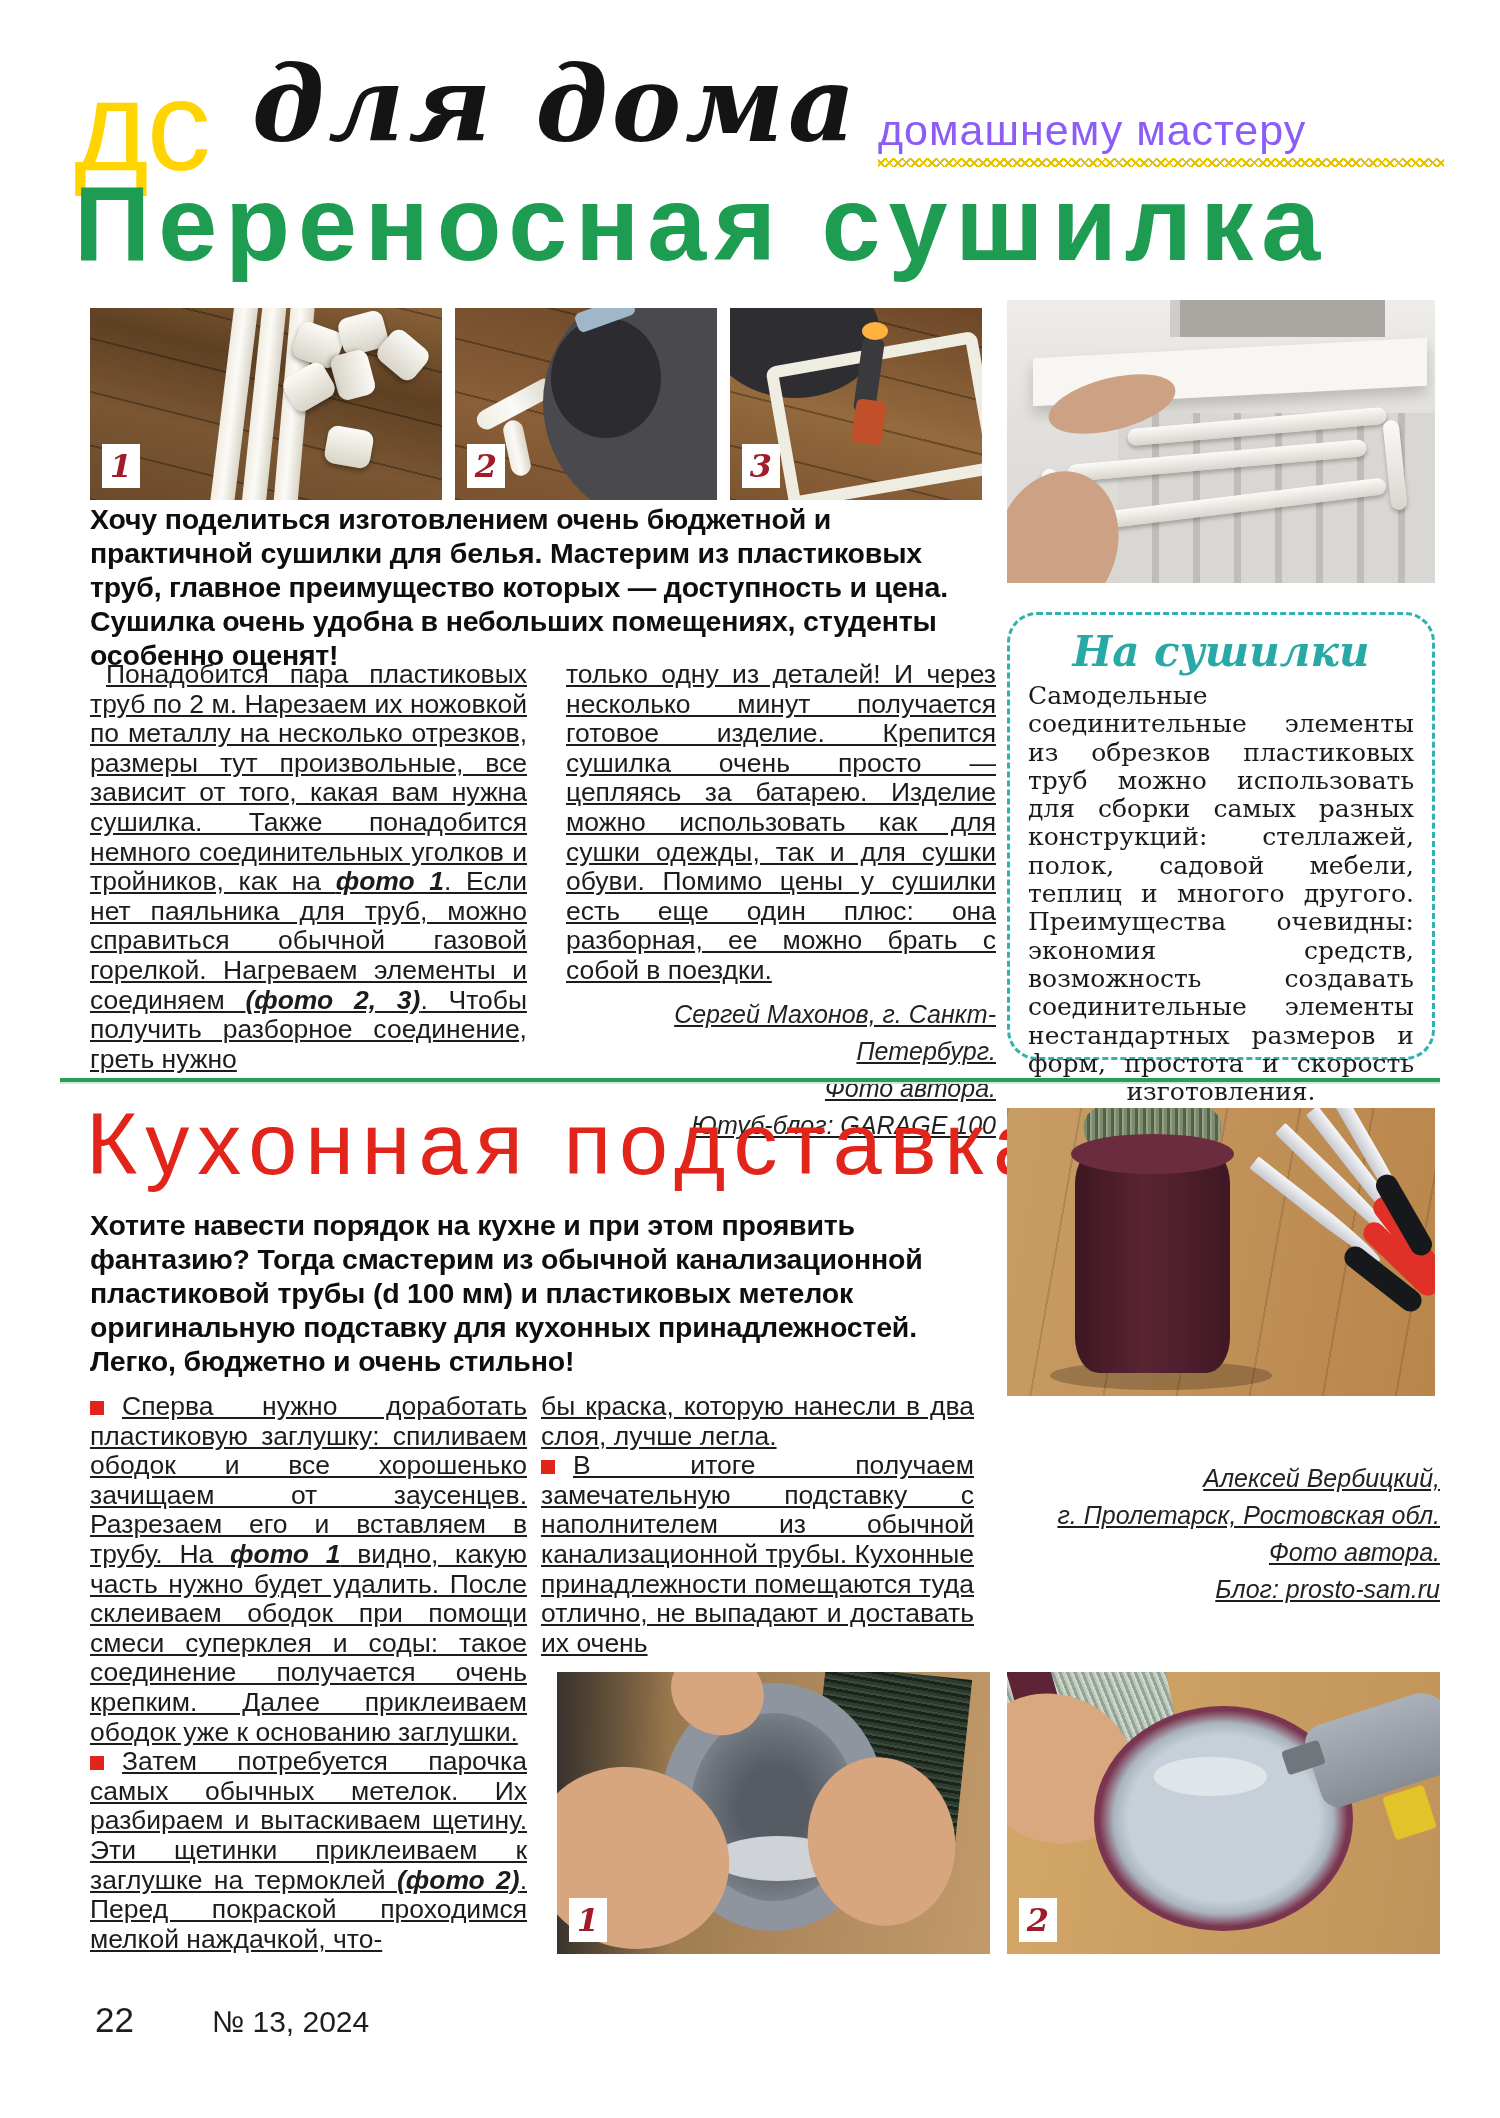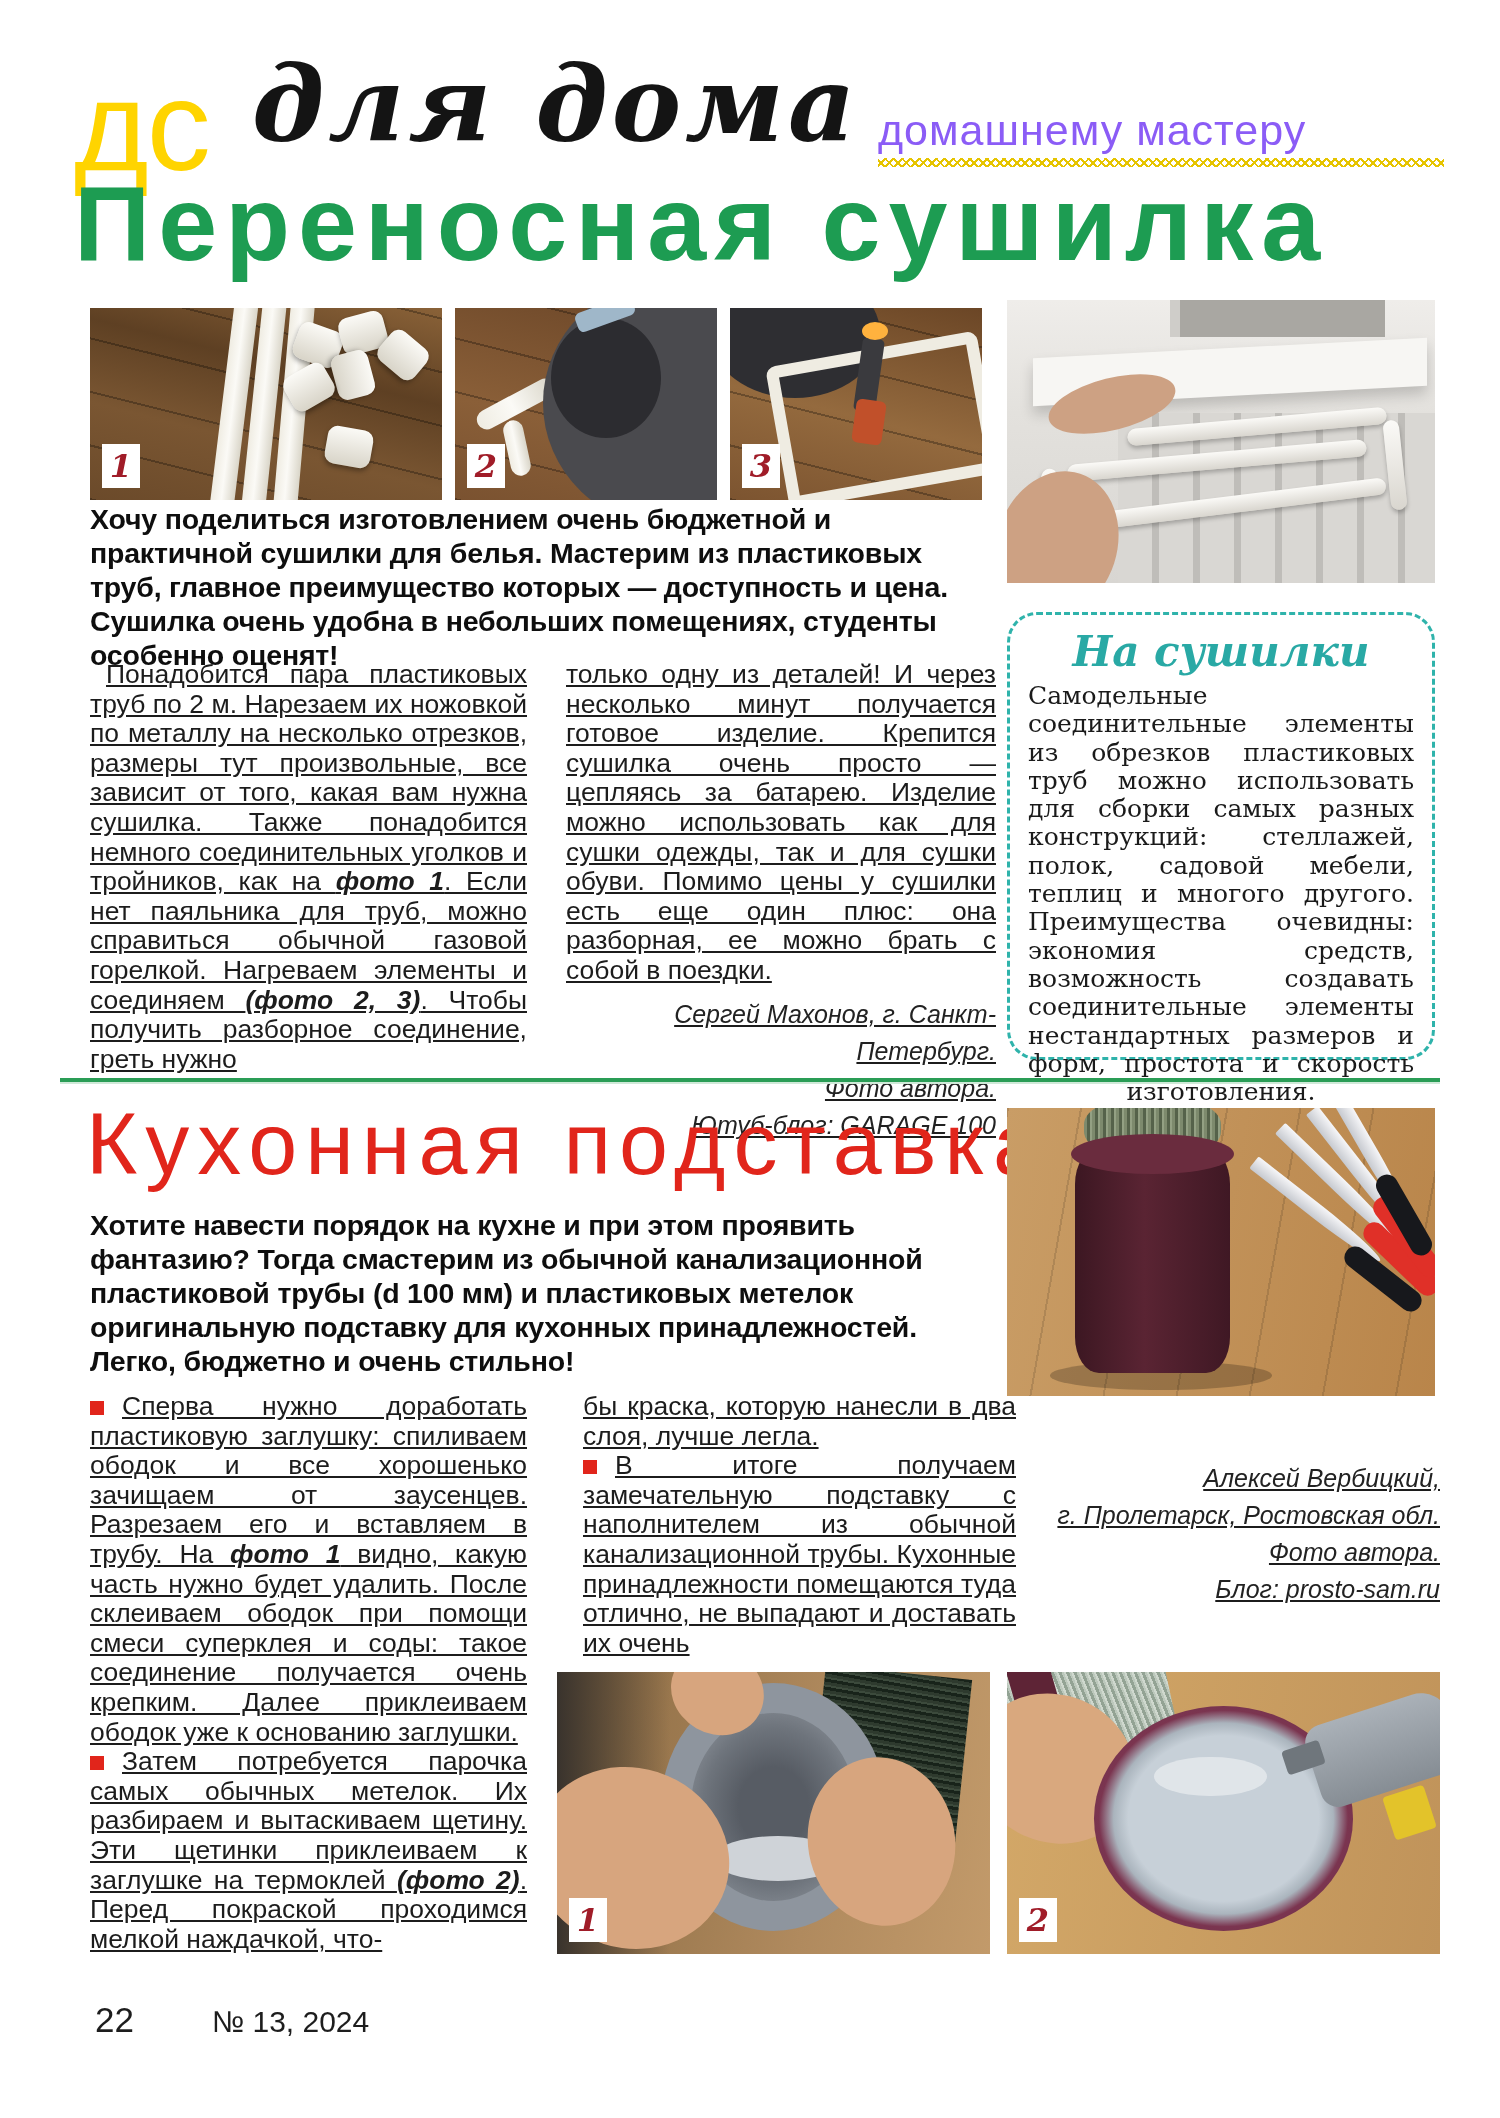--- a/index.html
+++ b/index.html
@@ -196,21 +196,21 @@
     <div class="khandle" style="left:352px;top:96px;width:90px;background:#17181c;transform:rotate(60deg);"></div>
   </div>
 
   <div class="intro" style="top:1208px;width:900px;">Хотите навести порядок на кухне и при этом проявить фантазию? Тогда смастерим из обычной канализационной пластиковой трубы (d 100 мм) и пластиковых метелок оригинальную подставку для кухонных принадлежностей. Легко, бюджетно и очень стильно!</div>
 
   <div class="col" style="left:90px;top:1392px;">
     <p><span class="bullet"></span><span>Сперва нужно доработать пластиковую заглушку: спиливаем ободок и все хорошенько зачищаем от заусенцев. Разрезаем его и вставляем в трубу. На </span><span class="b">фото 1</span><span> видно, какую часть нужно будет удалить. После склеиваем ободок при помощи смеси суперклея и соды: такое соединение получается очень крепким. Далее приклеиваем ободок уже к основанию заглушки.</span></p>
     <p><span class="bullet"></span><span>Затем потребуется парочка самых обычных метелок. Их разбираем и вытаскиваем щетину. Эти щетинки приклеиваем к заглушке на термоклей </span><span class="b">(фото 2)</span><span>. Перед покраской проходимся мелкой наждачкой, что-</span></p>
   </div>
 
-  <div class="col" style="left:583px;top:1392px;width:433px;">
+  <div class="col" style="left:541px;top:1392px;width:433px;">
     <p><span>бы краска, которую нанесли в два слоя, лучше легла.</span></p>
     <p><span class="bullet"></span><span>В итоге получаем замечательную подставку с наполнителем из обычной канализационной трубы. Кухонные принадлежности помещаются туда отлично, не выпадают и доставать их очень</span></p>
   </div>
 
   <div class="col" style="left:1007px;top:1450px;width:433px;">
     <div class="byline">
       <div>Алексей Вербицкий,</div>
       <div>г. Пролетарск, Ростовская обл.</div>
       <div>Фото автора.</div>
       <div>Блог: prosto-sam.ru</div>

